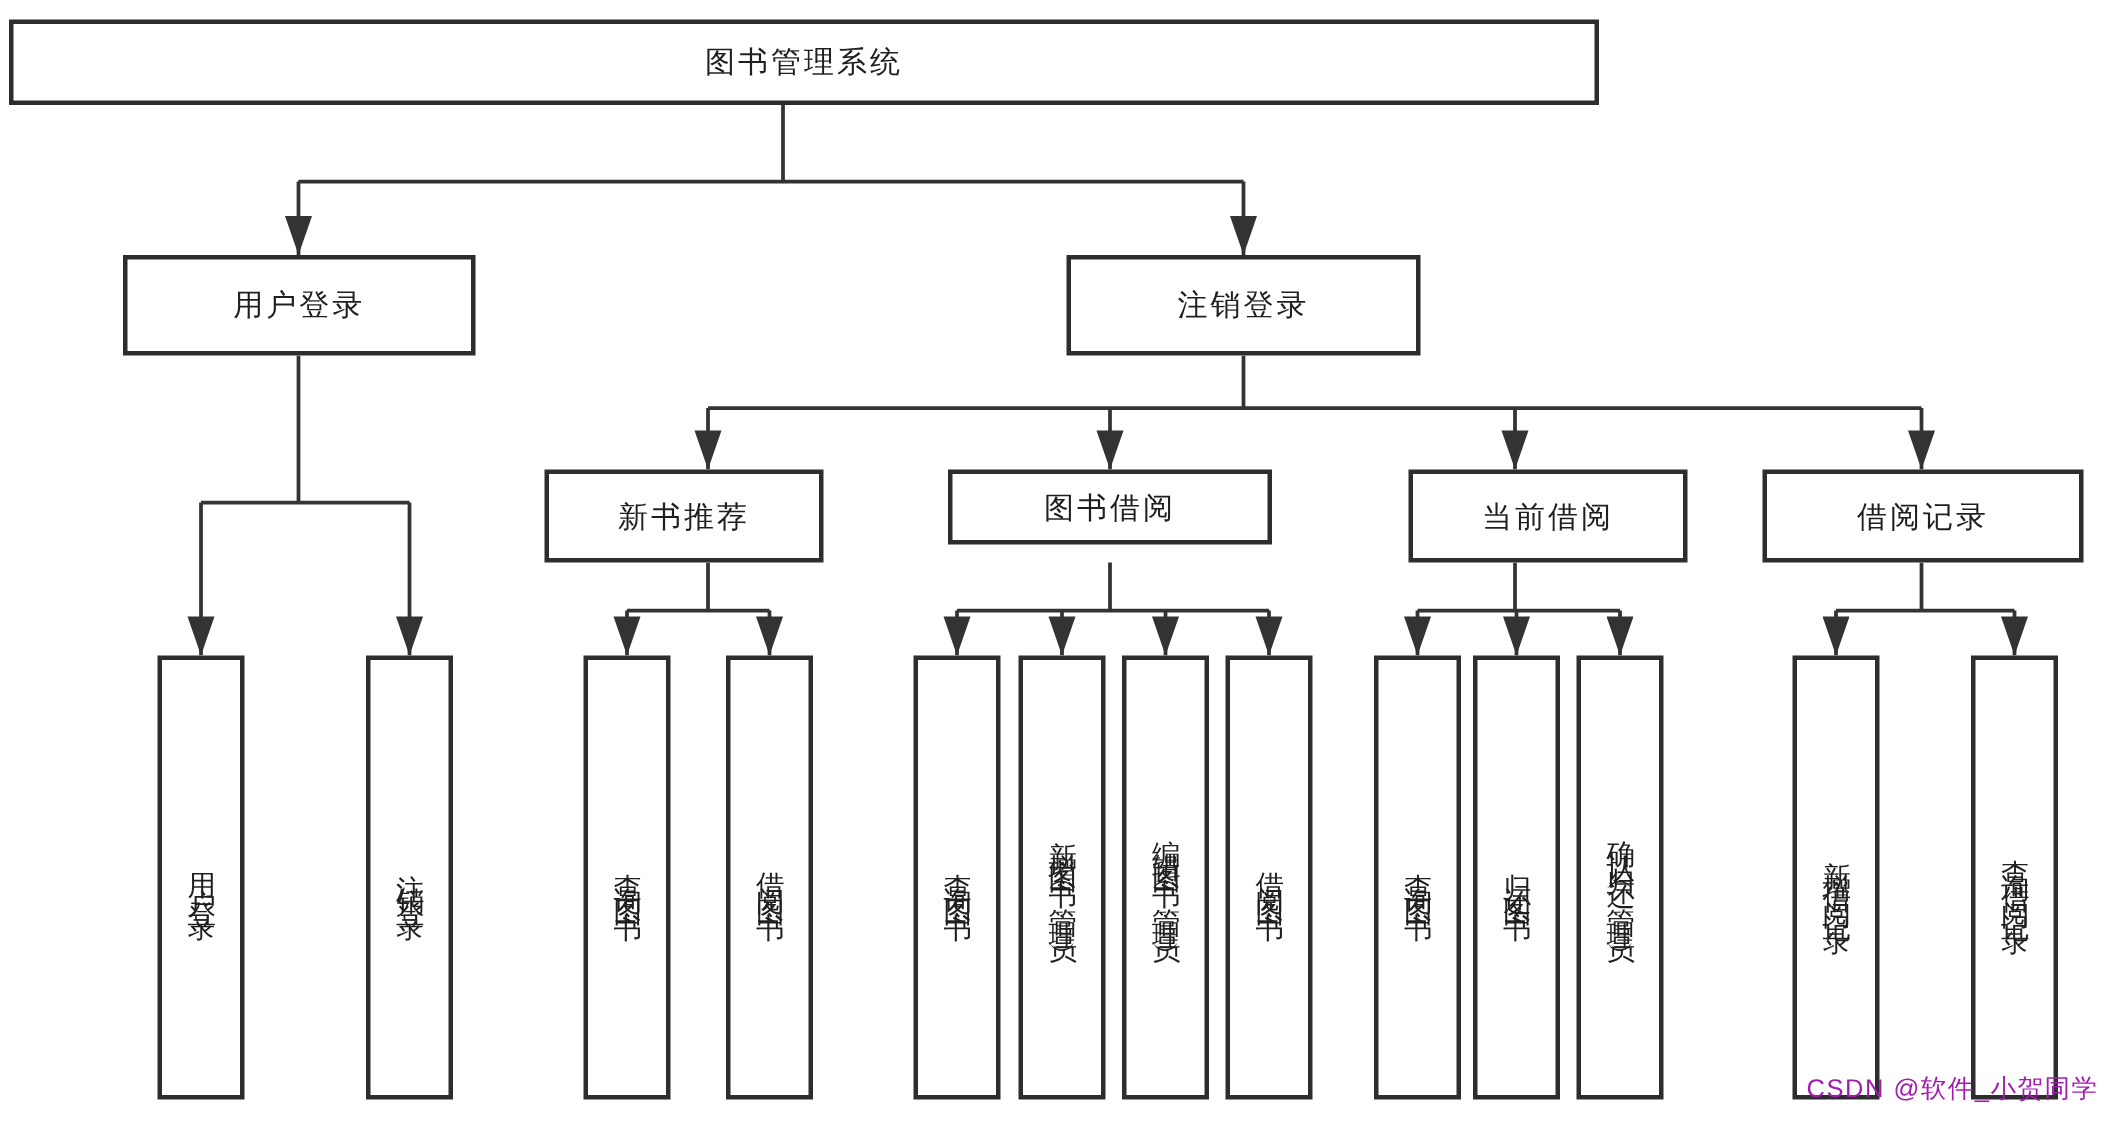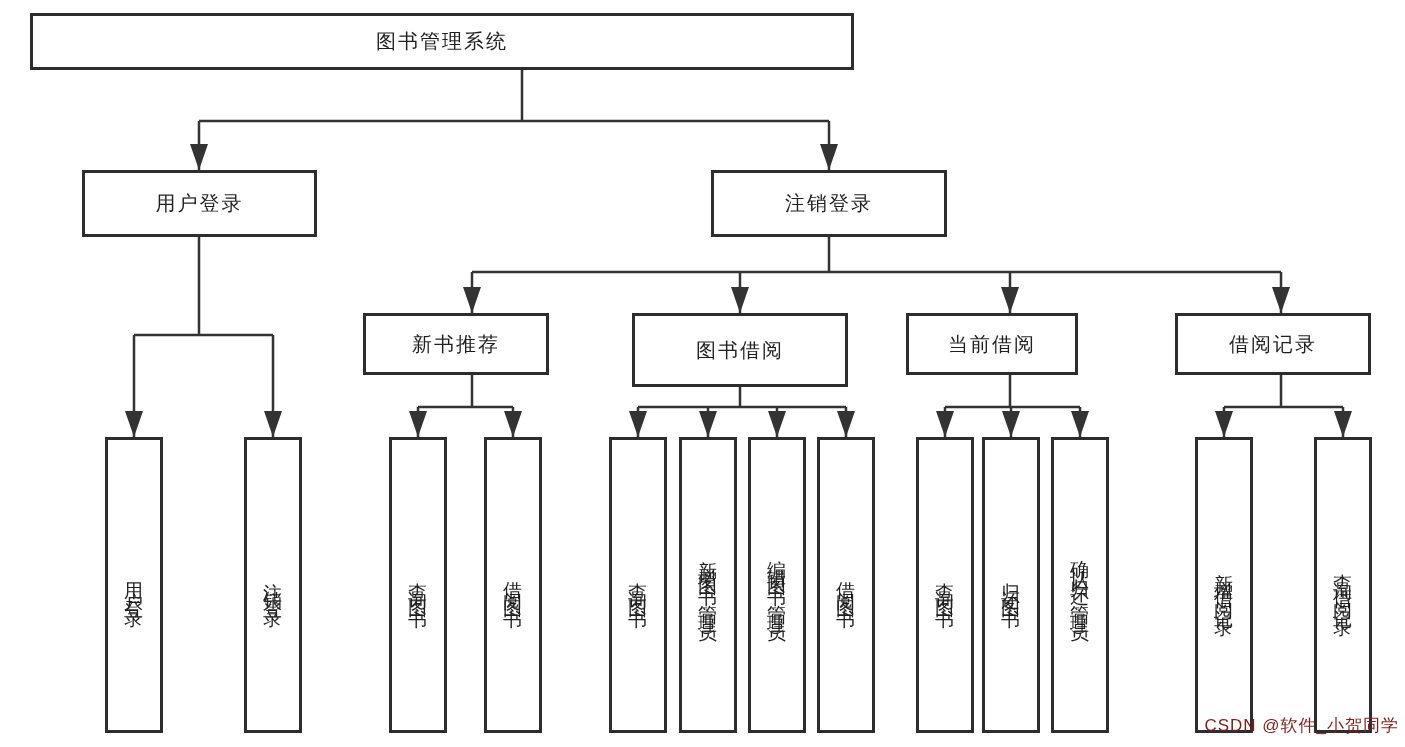--- a/index.html
+++ b/index.html
@@ -41,21 +41,21 @@
     writing-mode: vertical-rl;
     font-size: 19px;
     letter-spacing: 9px;
     line-height: 1;
   }
   .watermark {
     position: absolute;
     right: 6px;
     top: 714px;
     font-size: 17px;
-    color: #7f1d1d;
+    color: #a21caf;
     letter-spacing: 1px;
     z-index: 2;
     white-space: nowrap;
   }
 </style>
 </head>
 <body>
 
 <div id="canvas">
 
@@ -99,41 +99,41 @@
       <polygon points="768,411 786,411 777,437"></polygon>
       <polygon points="837,411 855,411 846,437"></polygon>
       <polygon points="936,411 954,411 945,437"></polygon>
       <polygon points="1002,411 1020,411 1011,437"></polygon>
       <polygon points="1071,411 1089,411 1080,437"></polygon>
       <polygon points="1215,411 1233,411 1224,437"></polygon>
       <polygon points="1334,411 1352,411 1343,437"></polygon>
     </g>
   </svg>
 
-  <div class="node branch" style="left:30px;top:13px;width:824px;height:57px">
+  <div class="node branch" style="left:6px;top:13px;width:1060px;height:57px">
     <span>图书管理系统</span>
   </div>
 
   <div class="node branch" style="left:82px;top:170px;width:235px;height:67px">
     <span>用户登录</span>
   </div>
   <div class="node branch" style="left:711px;top:170px;width:236px;height:67px">
     <span>注销登录</span>
   </div>
 
   <div class="node branch" style="left:363px;top:313px;width:186px;height:62px">
     <span>新书推荐</span>
   </div>
-  <div class="node branch" style="left:632px;top:313px;width:216px;height:74px">
+  <div class="node branch" style="left:632px;top:313px;width:216px;height:50px">
     <span>图书借阅</span>
   </div>
-  <div class="node branch" style="left:906px;top:313px;width:172px;height:62px">
+  <div class="node branch" style="left:939px;top:313px;width:186px;height:62px">
     <span>当前借阅</span>
   </div>
-  <div class="node branch" style="left:1175px;top:313px;width:196px;height:62px">
+  <div class="node branch" style="left:1175px;top:313px;width:214px;height:62px">
     <span>借阅记录</span>
   </div>
 
   <div class="node leaf" style="left:105px;top:437px;width:58px;height:296px">
     <span>用户登录</span>
   </div>
   <div class="node leaf" style="left:244px;top:437px;width:58px;height:296px">
     <span>注销登录</span>
   </div>
 

